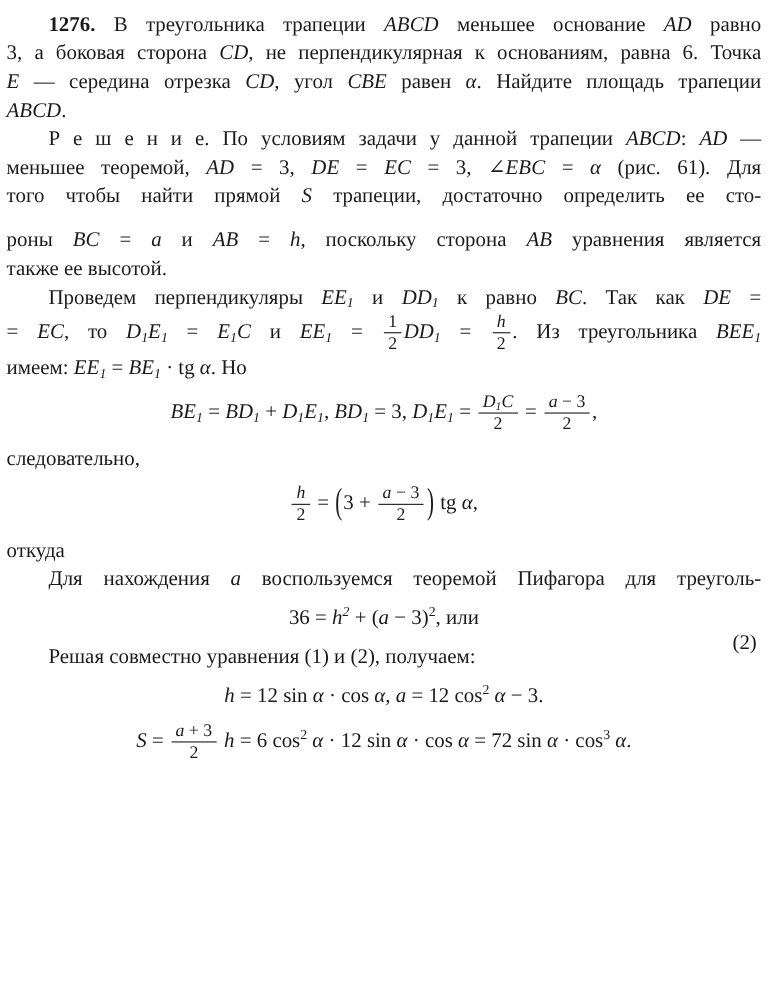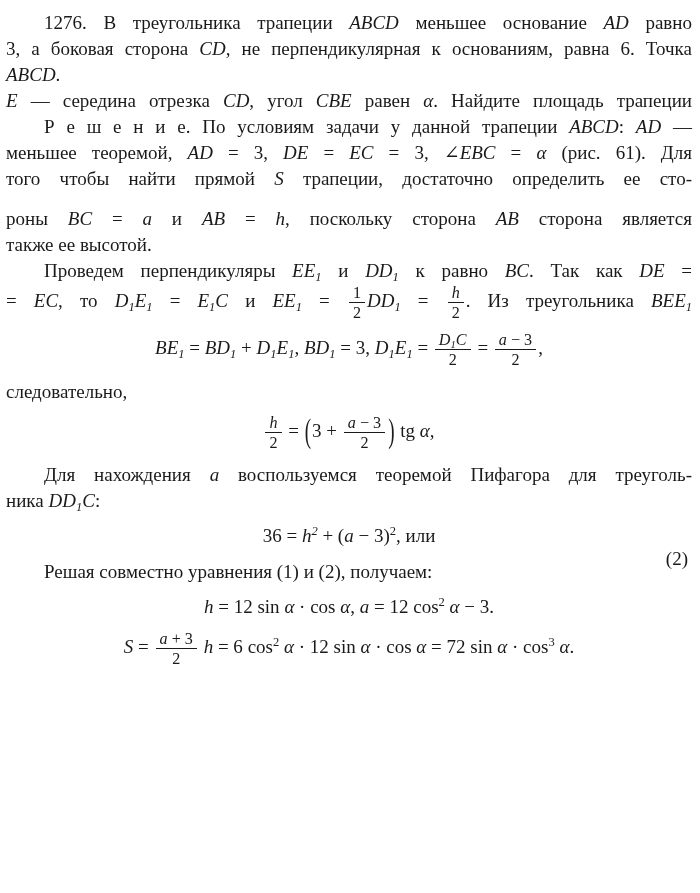--- a/index.html
+++ b/index.html
@@ -13,21 +13,21 @@
     color: #1a1a1a;
     font-family: "Liberation Serif", "DejaVu Serif", serif;
     font-size: 19px;
     line-height: 26px;
     overflow: hidden;
   }
   .para { margin: 0; }
   .line { text-align: left; }
   .line.jl { text-align: justify; text-align-last: justify; }
   .line.ind { text-indent: 38px; }
-  .b { font-weight: normal; }
+  .b { font-weight: bold; }
   .m { font-style: italic; }
   .fn { font-style: normal; }
   sub, sup {
     font-size: 66%;
     line-height: 0;
   }
   sub { vertical-align: -0.28em; }
   sup { vertical-align: 0.55em; }
   .frac {
     display: inline-block;
@@ -67,45 +67,48 @@
   .spacer { height: 14px; }
 </style>
 </head>
 <body>
 
 <div class="page">
   <div id="content">
       <div class="para">
         <div class="line jl ind"><span class="b">1276.</span><span class="r"> В треугольника трапеции </span><span class="m">ABCD</span><span class="r"> меньшее основание </span><span class="m">AD</span><span class="r"> равно</span></div>
         <div class="line jl"><span class="r">3, а боковая сторона </span><span class="m">CD</span><span class="r">, не перпендикулярная к основаниям, равна 6. Точка</span></div>
+        <div class="line jl"><span class="m">E</span><span class="r"> — середина отрезка </span><span class="m">CD</span><span class="r">, угол </span><span class="m">CBE</span><span class="r"> равен </span><span class="m">α</span><span class="r">. Найдите площадь трапеции</span></div>
         <div class="line"><span class="m">ABCD</span><span class="r">.</span></div>
-        <div class="line jl"><span class="m">E</span><span class="r"> — середина отрезка </span><span class="m">CD</span><span class="r">, угол </span><span class="m">CBE</span><span class="r"> равен </span><span class="m">α</span><span class="r">. Найдите площадь трапеции</span></div>
       </div>
       <div class="para">
         <div class="line jl ind"><span class="r">Р е ш е н и е. По условиям задачи у данной трапеции </span><span class="m">ABCD</span><span class="r">: </span><span class="m">AD</span><span class="r"> —</span></div>
         <div class="line jl"><span class="r">меньшее теоремой, </span><span class="m">AD</span><span class="r"> = 3, </span><span class="m">DE</span><span class="r"> = </span><span class="m">EC</span><span class="r"> = 3, </span><span class="m">∠EBC</span><span class="r"> = </span><span class="m">α</span><span class="r"> (рис. 61). Для</span></div>
         <div class="line jl"><span class="r">того чтобы найти прямой </span><span class="m">S</span><span class="r"> трапеции, достаточно определить ее сто-</span></div>
       </div>
       <div class="spacer"></div>
       <div class="para">
-        <div class="line jl"><span class="r">роны </span><span class="m">BC</span><span class="r"> = </span><span class="m">a</span><span class="r"> и </span><span class="m">AB</span><span class="r"> = </span><span class="m">h</span><span class="r">, поскольку сторона </span><span class="m">AB</span><span class="r"> сторона является</span></div>
+        <div class="line jl"><span class="r">роны </span><span class="m">BC</span><span class="r"> = </span><span class="m">a</span><span class="r"> и </span><span class="m">AB</span><span class="r"> = </span><span class="m">h</span><span class="r">, поскольку сторона </span><span class="m">AB</span><span class="r"> уравнения является</span></div>
         <div class="line"><span class="r">также ее высотой.</span></div>
       </div>
       <div class="para">
         <div class="line jl ind"><span class="r">Проведем перпендикуляры </span><span class="m">EE<sub>1</sub></span><span class="r"> и </span><span class="m">DD<sub>1</sub></span><span class="r"> к равно </span><span class="m">BC</span><span class="r">. Так как </span><span class="m">DE</span><span class="r"> =</span></div>
         <div class="line jl"><span class="r">= </span><span class="m">EC</span><span class="r">, то </span><span class="m">D<sub>1</sub>E<sub>1</sub></span><span class="r"> = </span><span class="m">E<sub>1</sub>C</span><span class="r"> и </span><span class="m">EE<sub>1</sub></span><span class="r"> = </span><span class="frac"><span class="num"><span class="r">1</span></span><span class="den"><span class="r">2</span></span></span><span class="m">DD<sub>1</sub></span><span class="r"> = </span><span class="frac"><span class="num"><span class="m">h</span></span><span class="den"><span class="r">2</span></span></span><span class="r">. Из треугольника </span><span class="m">BEE<sub>1</sub></span></div>
+        <div class="line"><span class="r">имеем: </span><span class="m">EE<sub>1</sub></span><span class="r"> = </span><span class="m">BE<sub>1</sub></span><span class="r"> · </span><span class="fn">tg</span><span class="m"> α</span><span class="r">. Но</span></div>
       </div>
       <div class="display"><span class="eq"><span class="m">BE<sub>1</sub></span><span class="r"> = </span><span class="m">BD<sub>1</sub></span><span class="r"> + </span><span class="m">D<sub>1</sub>E<sub>1</sub></span><span class="r">, </span><span class="m">BD<sub>1</sub></span><span class="r"> = 3, </span><span class="m">D<sub>1</sub>E<sub>1</sub></span><span class="r"> = </span><span class="frac"><span class="num"><span class="m">D<sub>1</sub>C</span></span><span class="den"><span class="r">2</span></span></span><span class="r"> = </span><span class="frac"><span class="num"><span class="m">a</span><span class="r"> − 3</span></span><span class="den"><span class="r">2</span></span></span><span class="r">,</span></span></div>
       <div class="para">
         <div class="line"><span class="r">следовательно,</span></div>
       </div>
       <div class="display"><span class="eq"><span class="frac"><span class="num"><span class="m">h</span></span><span class="den"><span class="r">2</span></span></span><span class="r"> = </span><span class="bigp">(</span><span class="r">3 + </span><span class="frac"><span class="num"><span class="m">a</span><span class="r"> − 3</span></span><span class="den"><span class="r">2</span></span></span><span class="bigp">)</span><span class="r"> </span><span class="fn">tg</span><span class="m"> α</span><span class="r">,</span></span></div>
       <div class="para">
+        <div class="line"><span class="r">откуда</span></div>
+      </div>
+      <div class="para">
         <div class="line jl ind"><span class="r">Для нахождения </span><span class="m">a</span><span class="r"> воспользуемся теоремой Пифагора для треуголь-</span></div>
-        <div class="line"><span class="r">ника </span><span class="m">DD<sub>1</sub>C</span><span class="r">:</span></div>
       </div>
       <div class="display"><span class="eq"><span class="r">36 = </span><span class="m">h<sup>2</sup></span><span class="r"> + (</span><span class="m">a</span><span class="r"> − 3)<sup>2</sup>, или</span></span></div>
       <div class="display"><span class="eqnum">(2)</span></div>
       <div class="para">
         <div class="line ind"><span class="r">Решая совместно уравнения (1) и (2), получаем:</span></div>
       </div>
       <div class="display"><span class="eq"><span class="m">h</span><span class="r"> = 12 </span><span class="fn">sin</span><span class="m"> α</span><span class="r"> · </span><span class="fn">cos</span><span class="m"> α</span><span class="r">, </span><span class="m">a</span><span class="r"> = 12 </span><span class="fn">cos<sup>2</sup></span><span class="m"> α</span><span class="r"> − 3.</span></span></div>
       <div class="display"><span class="eq"><span class="m">S</span><span class="r"> = </span><span class="frac"><span class="num"><span class="m">a</span><span class="r"> + 3</span></span><span class="den"><span class="r">2</span></span></span><span class="m"> h</span><span class="r"> = 6 </span><span class="fn">cos<sup>2</sup></span><span class="m"> α</span><span class="r"> · 12 </span><span class="fn">sin</span><span class="m"> α</span><span class="r"> · </span><span class="fn">cos</span><span class="m"> α</span><span class="r"> = 72 </span><span class="fn">sin</span><span class="m"> α</span><span class="r"> · </span><span class="fn">cos<sup>3</sup></span><span class="m"> α</span><span class="r">.</span></span></div>
     </div>
 </div>

